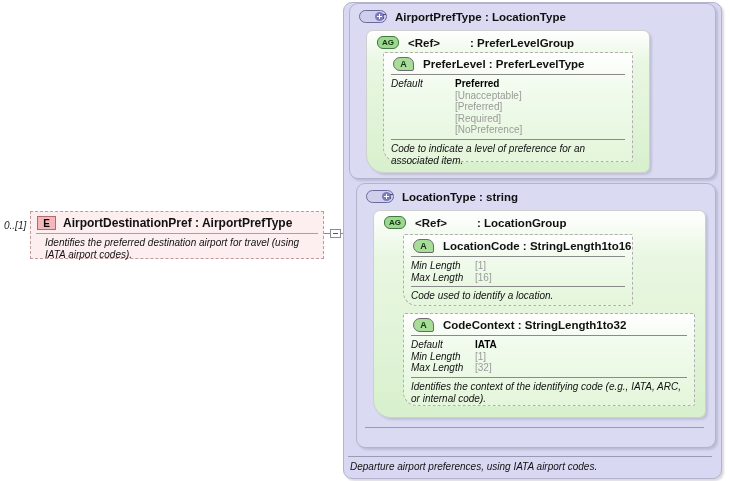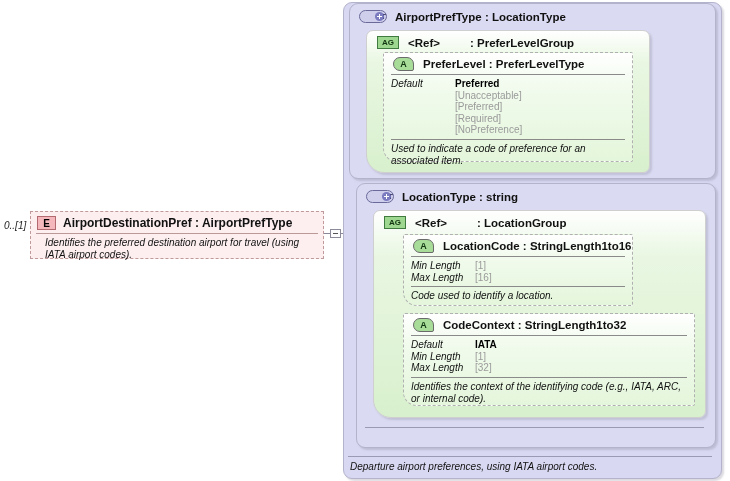--- a/index.html
+++ b/index.html
@@ -176,21 +176,21 @@
   }
   .ag-head {
     display: flex;
     align-items: center;
     padding: 5px 0 0 10px;
   }
   .badge-ag {
     width: 22px;
     height: 13px;
     border: 1px solid #3f7a3f;
-    border-radius: 0;
+    border-radius: 6px;
     background: #9ed78f;
     font-size: 8px;
     font-weight: bold;
     color: #123512;
     line-height: 11px;
     text-align: center;
     box-sizing: border-box;
     margin-right: 9px;
     flex: 0 0 auto;
   }
@@ -361,21 +361,21 @@
       <div class="facet-row">
         <span class="facet-name"></span>
         <span class="facet-val">[Required]</span>
       </div>
       <div class="facet-row">
         <span class="facet-name"></span>
         <span class="facet-val">[NoPreference]</span>
       </div>
     </div>
     <div class="rule"></div>
-    <div class="desc">Used to indicate a code of preference for an associated item.</div>
+    <div class="desc">Code to indicate a level of preference for an associated item.</div>
   </div>
 
   <div class="ct-box inner" style="left:356px; top:183px; width:360px; height:265px;">
     <div class="ct-head">
       <span class="badge-ct">
         <span>CT</span>
         <span class="plus"></span>
       </span>
       <span class="ct-title">LocationType : string</span>
     </div>

